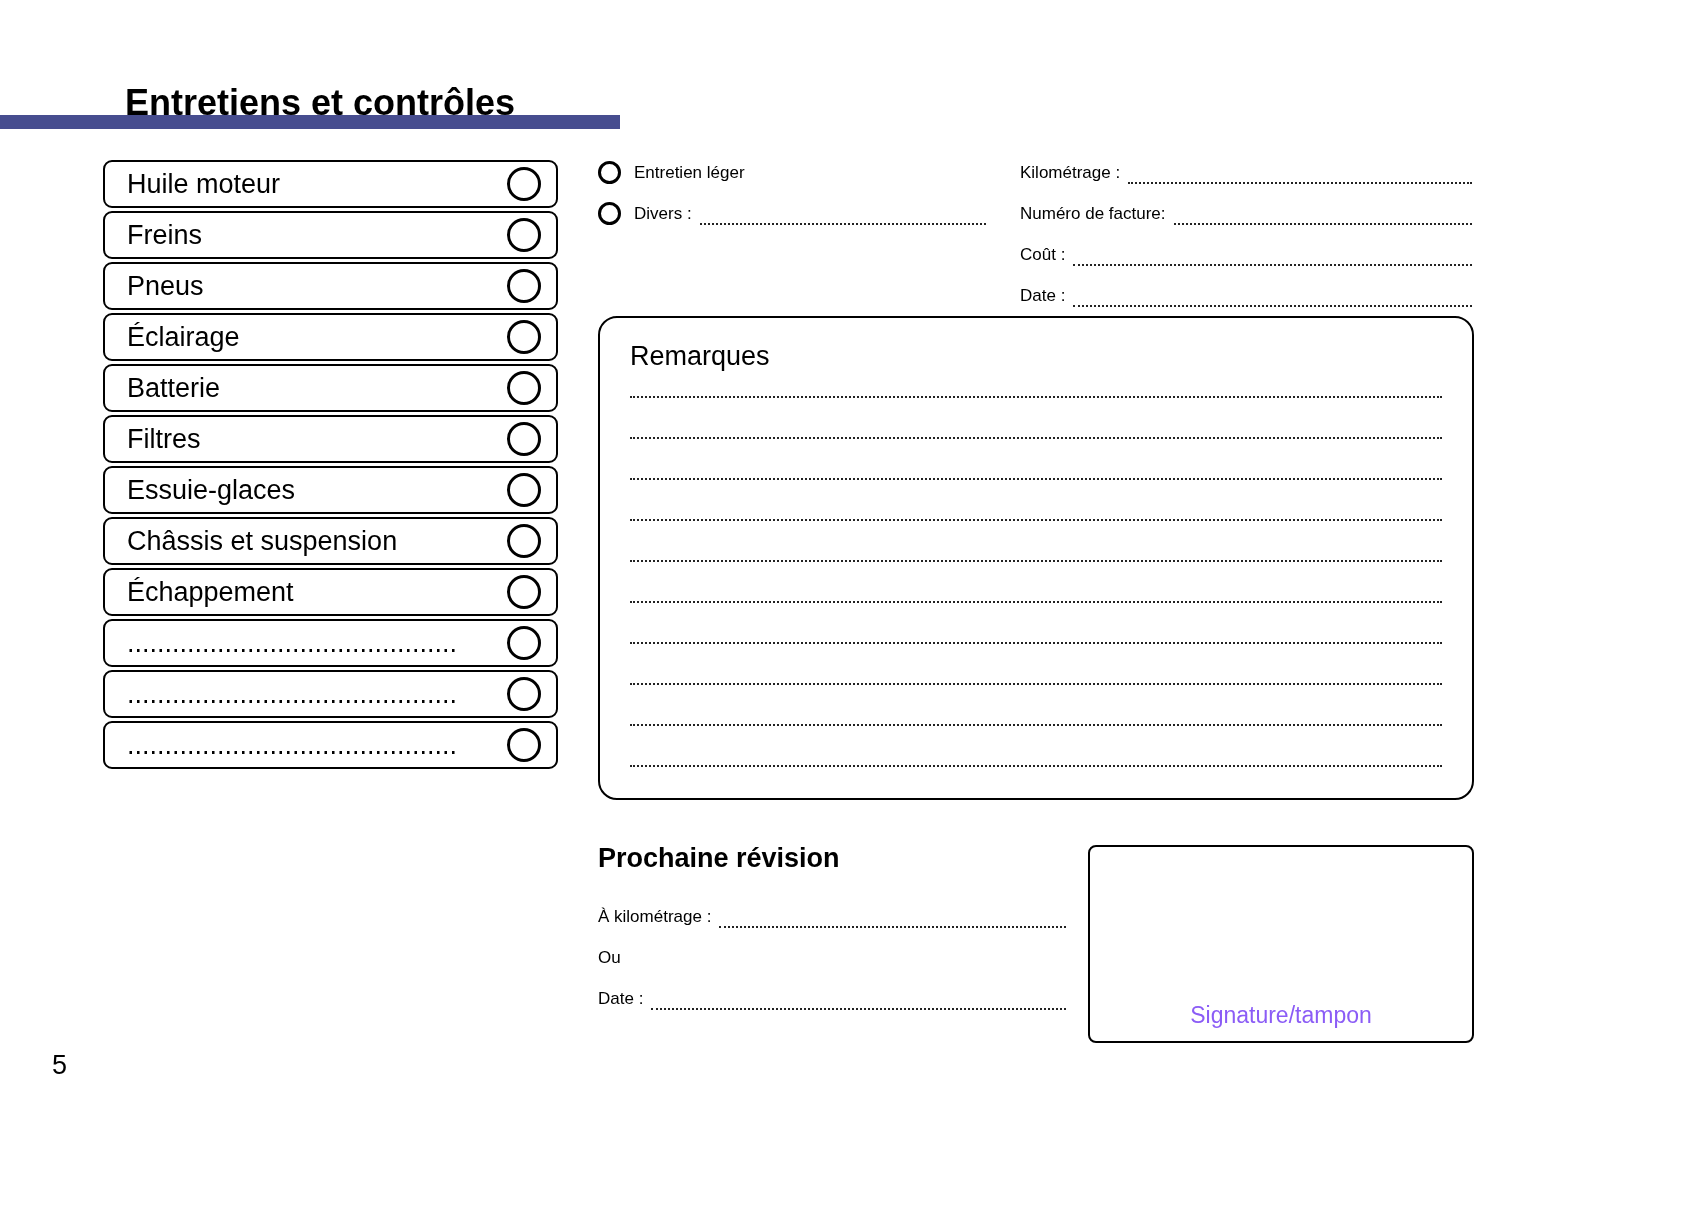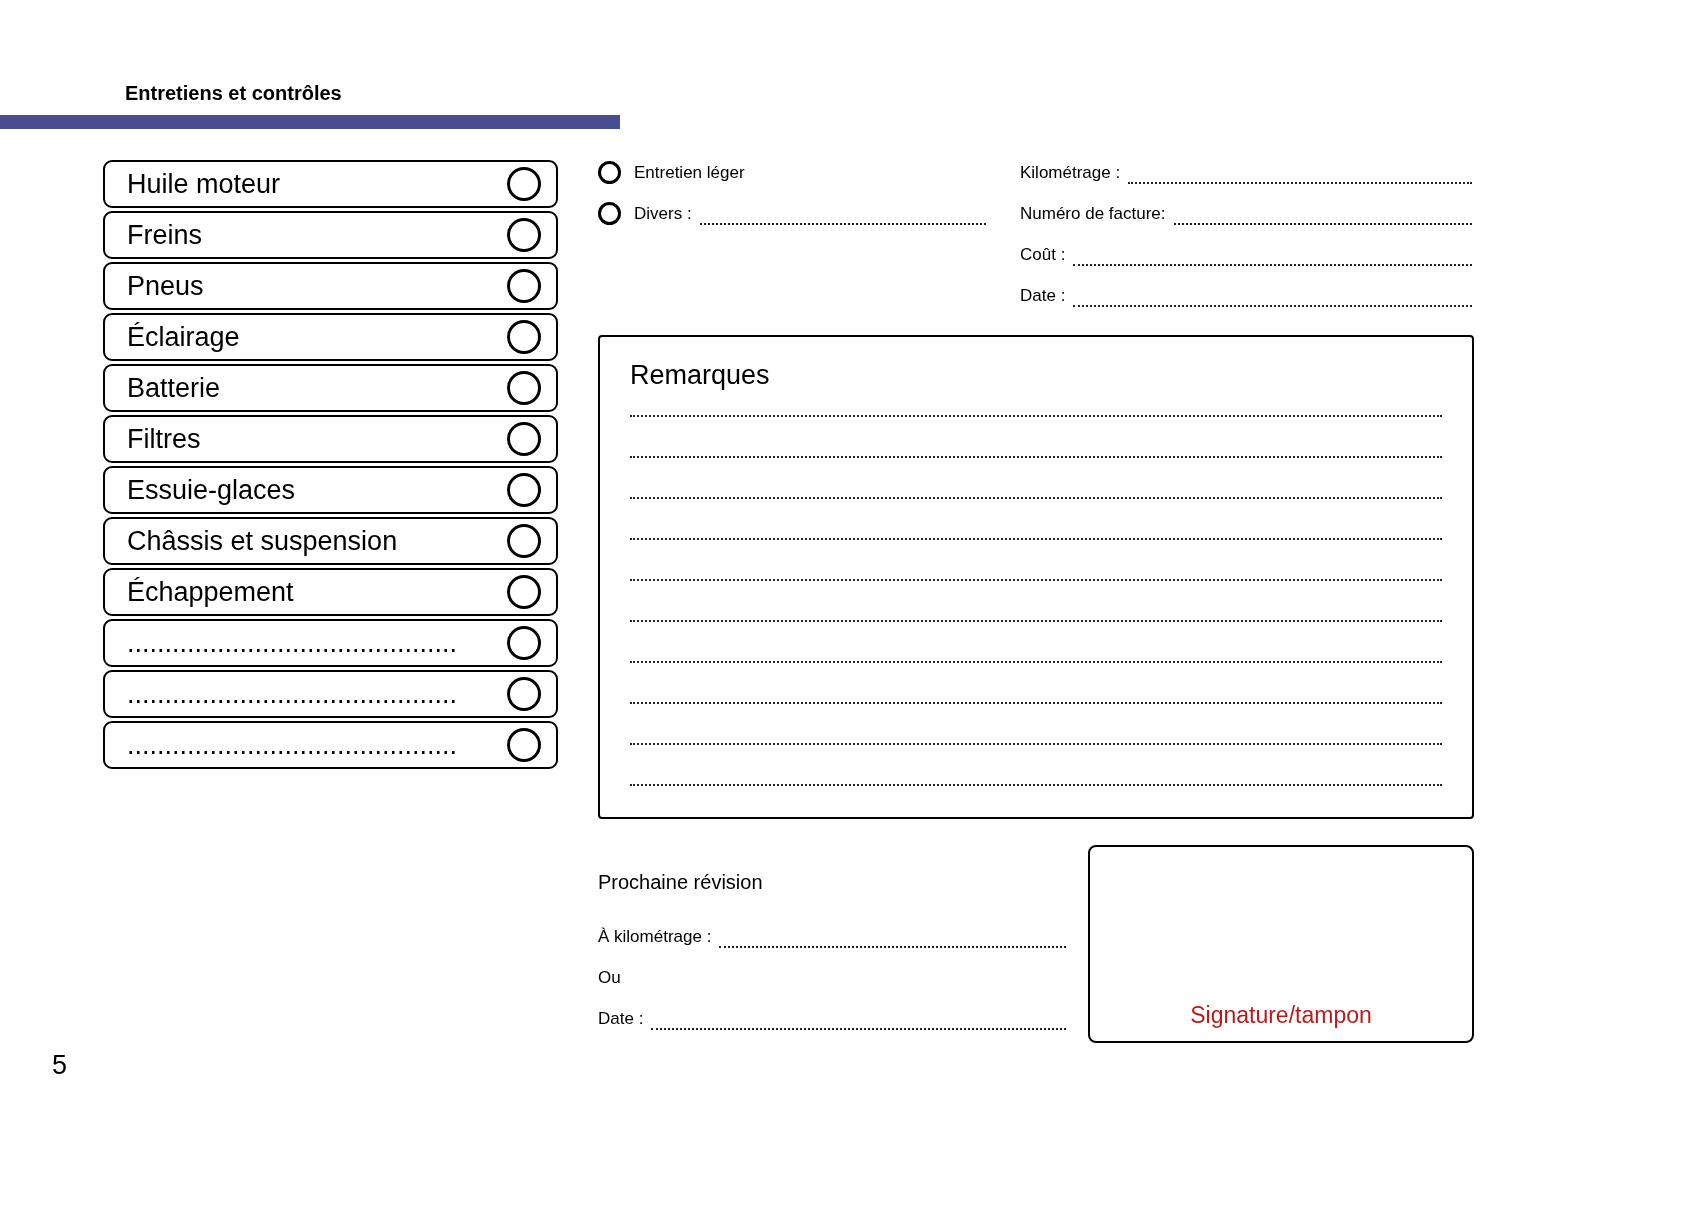--- a/index.html
+++ b/index.html
@@ -7,21 +7,21 @@
   body {
     width: 1700px; height: 1212px;
     position: relative;
     font-family: "Liberation Sans", "DejaVu Sans", sans-serif;
     color: #000;
     overflow: hidden;
   }
 
   .title {
     position: absolute; left: 125px; top: 82px;
-    font-size: 20px; font-weight: bold;
+    font-size: 36px; font-weight: bold;
   }
   .accent-bar {
     position: absolute; left: 0; top: 115px;
     width: 620px; height: 14px;
     background: #474d8f;
   }
 
   
   .checklist {
     position: absolute; left: 103px; top: 160px; width: 455px;
@@ -58,44 +58,44 @@
     width: 23px; height: 23px; flex: none;
     border: 3px solid #000; border-radius: 50%;
     margin-right: 13px; background: #fff;
   }
 
   
   .invoice-fields { position: absolute; left: 1020px; top: 152px; width: 452px; text-align: center; }
 
   
   .remarks-box {
-    position: absolute; left: 598px; top: 335px;
+    position: absolute; left: 598px; top: 316px;
     width: 876px; height: 484px;
-    border: 2px solid #000; border-radius: 4px;
+    border: 2px solid #000; border-radius: 19px;
     padding: 23px 30px 16px 30px;
     background: #fff;
   }
   .remarks-title { font-size: 27px; }
   .remark-line { height: 41px; border-bottom: 2px dotted #222; }
   .remark-line:first-child { height: 26px; }
 
   
   .next-service { position: absolute; left: 598px; top: 843px; width: 468px; }
-  .next-title { font-size: 20px; font-weight: normal; margin-bottom: 22px; margin-top: 28px; }
+  .next-title { font-size: 27px; font-weight: bold; margin-bottom: 22px; }
 
   
   .signature-box {
     position: absolute; left: 1088px; top: 845px;
     width: 386px; height: 198px;
     border: 2px solid #000; border-radius: 8px;
     display: flex; align-items: flex-end; justify-content: center;
     padding-bottom: 12px;
     background: #fff;
   }
-  .signature-label { font-size: 23px; color: #b91c1c; }
+  .signature-label { font-size: 23px; color: #8b5cf6; }
 
   .page-number { position: absolute; left: 52px; top: 1050px; font-size: 27px; }
 </style>
 </head>
 <body>
 
 <div class="page">
 
   <h1 class="title">Entretiens et contrôles</h1>
   <div class="accent-bar" style="background: rgb(71, 77, 143);"></div>

